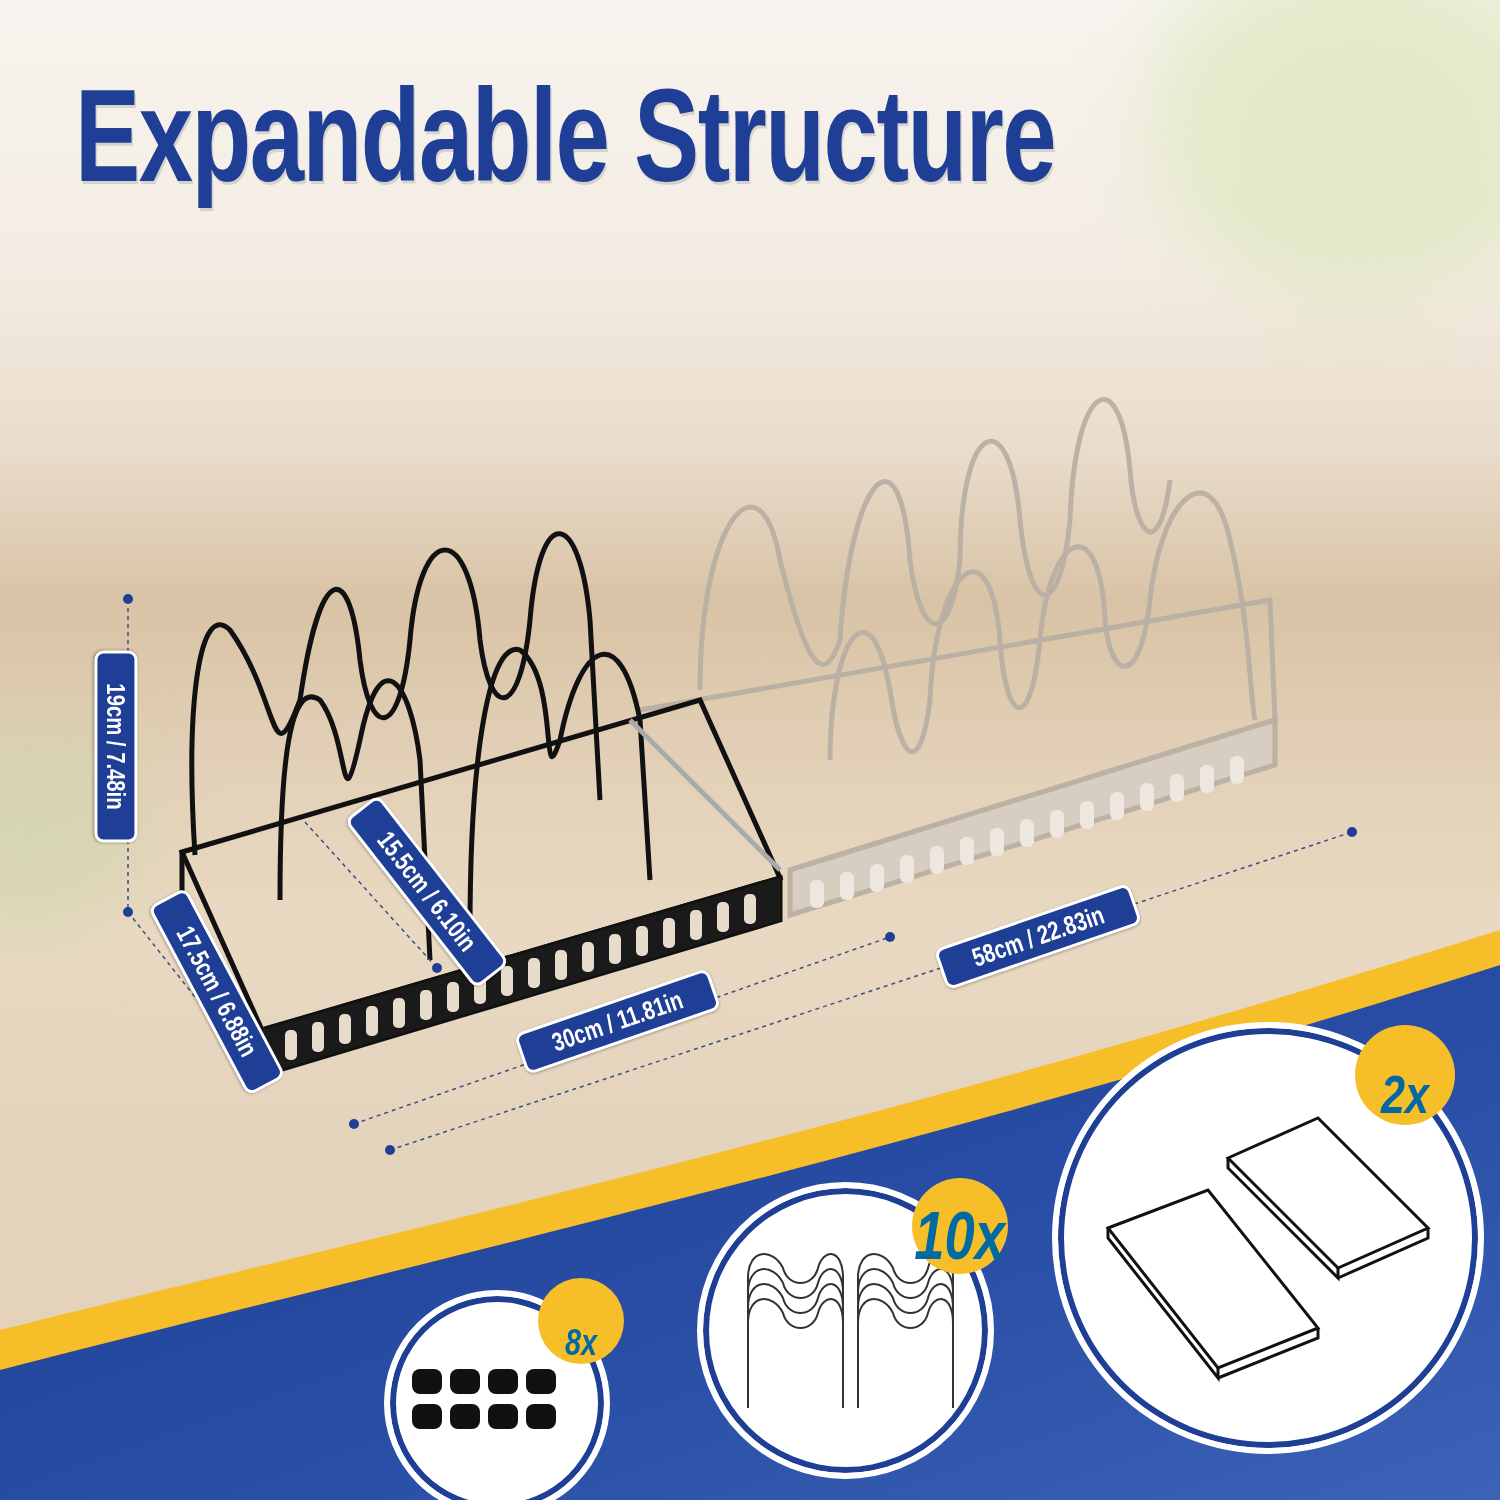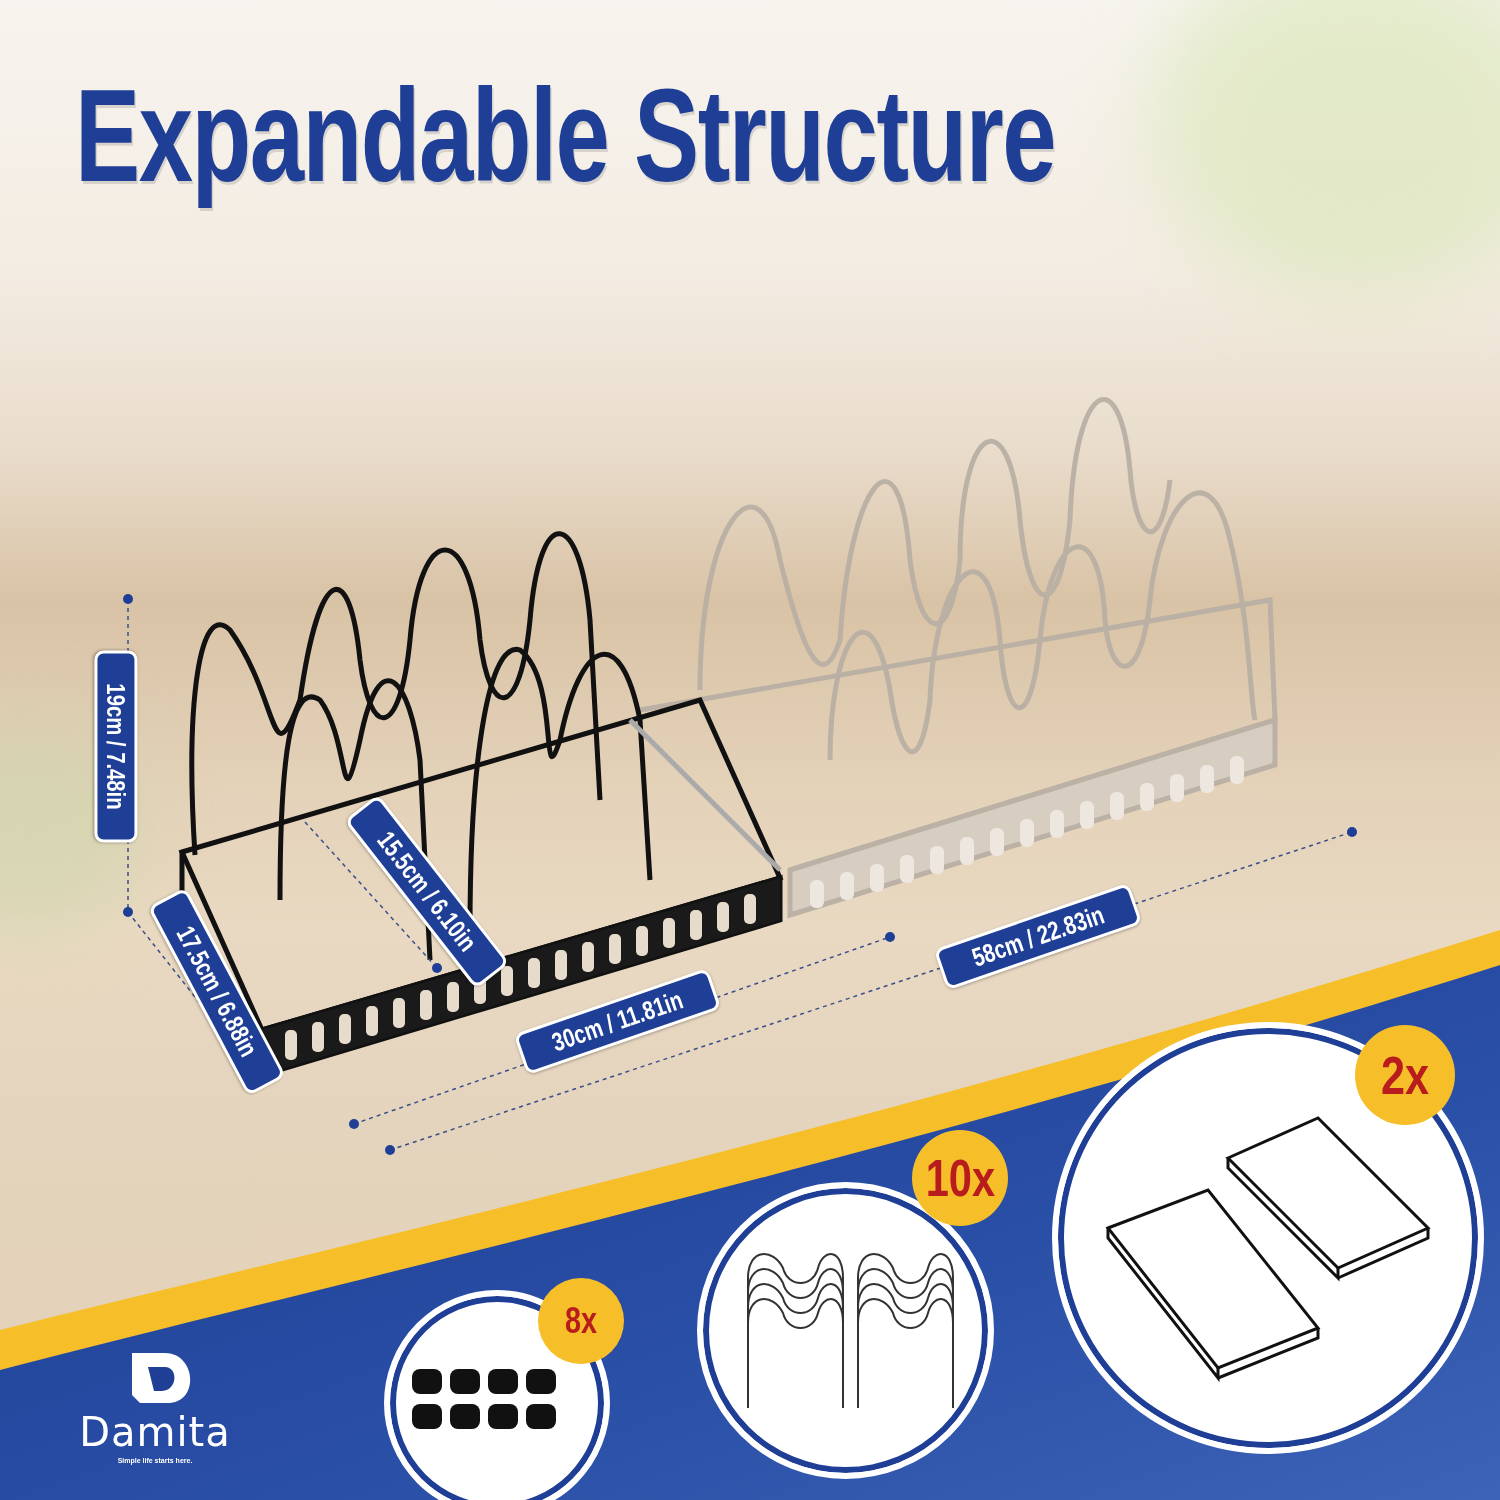--- a/index.html
+++ b/index.html
@@ -13,21 +13,21 @@
   .pill{position:absolute;left:68px;top:222px;width:1112px;height:90px;background:#f6bf2a;border-radius:45px;
     box-shadow:0 3px 6px rgba(0,0,0,0.12);}
   .pill span{position:absolute;left:18px;top:10px;font-size:64px;font-weight:bold;color:#fff;white-space:nowrap;
     transform:scaleX(0.72);transform-origin:left top;line-height:1.1;}
   .dim{position:absolute;background:#1f3f96;color:#fff;font-weight:bold;border:3px solid #fff;border-radius:9px;
     white-space:nowrap;font-size:26px;padding:3px 12px;box-shadow:0 1px 3px rgba(0,0,0,0.3);}
   .dim span{display:inline-block;transform:scaleX(0.78);}
   .dot{position:absolute;width:10px;height:10px;background:#1f3f96;border-radius:50%;}
   svg{position:absolute;left:0;top:0;}
   .circle{position:absolute;border-radius:50%;background:#fff;border:6px solid #fff;box-shadow:inset 0 0 0 6px #1f3f96;}
-  .badge{position:absolute;border-radius:50%;background:#f6bf2a;color:#b91c1c;font-weight:bold;display:flex;align-items:center;justify-content:center;}
+  .badge{position:absolute;border-radius:50%;background:#f6bf2a;color:#0369a1;font-weight:bold;display:flex;align-items:flex-end;justify-content:center;font-style:italic;}
   .badge span{display:inline-block;transform:scaleX(0.8);}
   .logo{position:absolute;left:70px;top:1345px;width:170px;text-align:center;color:#fff;}
   .logo-name{font-size:40px;font-weight:normal;letter-spacing:1px;font-family:"DejaVu Sans",sans-serif;}
   .logo-tag{font-size:7px;font-weight:bold;margin-top:2px;}
 </style>
 </head>
 <body>
 
 <div class="stage">
 
@@ -166,41 +166,33 @@
         <path d="M45,135 C45,105 70,105 80,125 C85,145 110,145 115,125 C120,105 140,105 140,135 L140,205"></path>
         <path d="M45,90 L45,220"></path>
         <path d="M155,90 C155,60 180,60 190,80 C195,100 220,100 225,80 C230,60 250,60 250,90 L250,220"></path>
         <path d="M155,105 C155,75 180,75 190,95 C195,115 220,115 225,95 C230,75 250,75 250,105 L250,215"></path>
         <path d="M155,120 C155,90 180,90 190,110 C195,130 220,130 225,110 C230,90 250,90 250,120 L250,210"></path>
         <path d="M155,135 C155,105 180,105 190,125 C195,145 220,145 225,125 C230,105 250,105 250,135 L250,205"></path>
         <path d="M155,90 L155,220"></path>
       </g>
     </svg>
   </div>
-  <div class="badge" style="left:912px;top:1130px;width:96px;height:96px;font-size:52px;">
+  <div class="badge" style="left:912px;top:1178px;width:96px;height:96px;font-size:68px;">
     <span>10x</span>
   </div>
 
   <div class="circle" style="left:1052px;top:1022px;width:420px;height:420px;">
     <svg width="420" height="420">
       <g stroke="#111" stroke-width="3" fill="none">
         <path d="M50,200 L150,162 L260,300 L160,340 Z"></path>
         <path d="M50,200 L50,210 L160,350 L160,340"></path>
         <path d="M160,350 L260,310 L260,300"></path>
         <path d="M170,130 L260,90 L370,200 L280,240 Z"></path>
         <path d="M170,130 L170,140 L280,250 L280,240"></path>
         <path d="M280,250 L370,210 L370,200"></path>
       </g>
     </svg>
   </div>
   <div class="badge" style="left:1355px;top:1025px;width:100px;height:100px;font-size:54px;">
     <span>2x</span>
   </div>
 
-  <div class="logo">
-    <svg width="170" height="60" style="position:relative;">
-      <path d="M62,8 L95,8 C125,8 130,55 100,58 L70,58 L62,50 Z" fill="#fff"></path>
-      <path d="M78,22 L95,22 C108,22 108,45 92,46 L84,46 Z" fill="#1f3f96"></path>
-    </svg>
-    <div class="logo-name">Damita</div>
-    <div class="logo-tag">Simple life starts here.</div>
-  </div>
 </div>
 
 </body></html>

